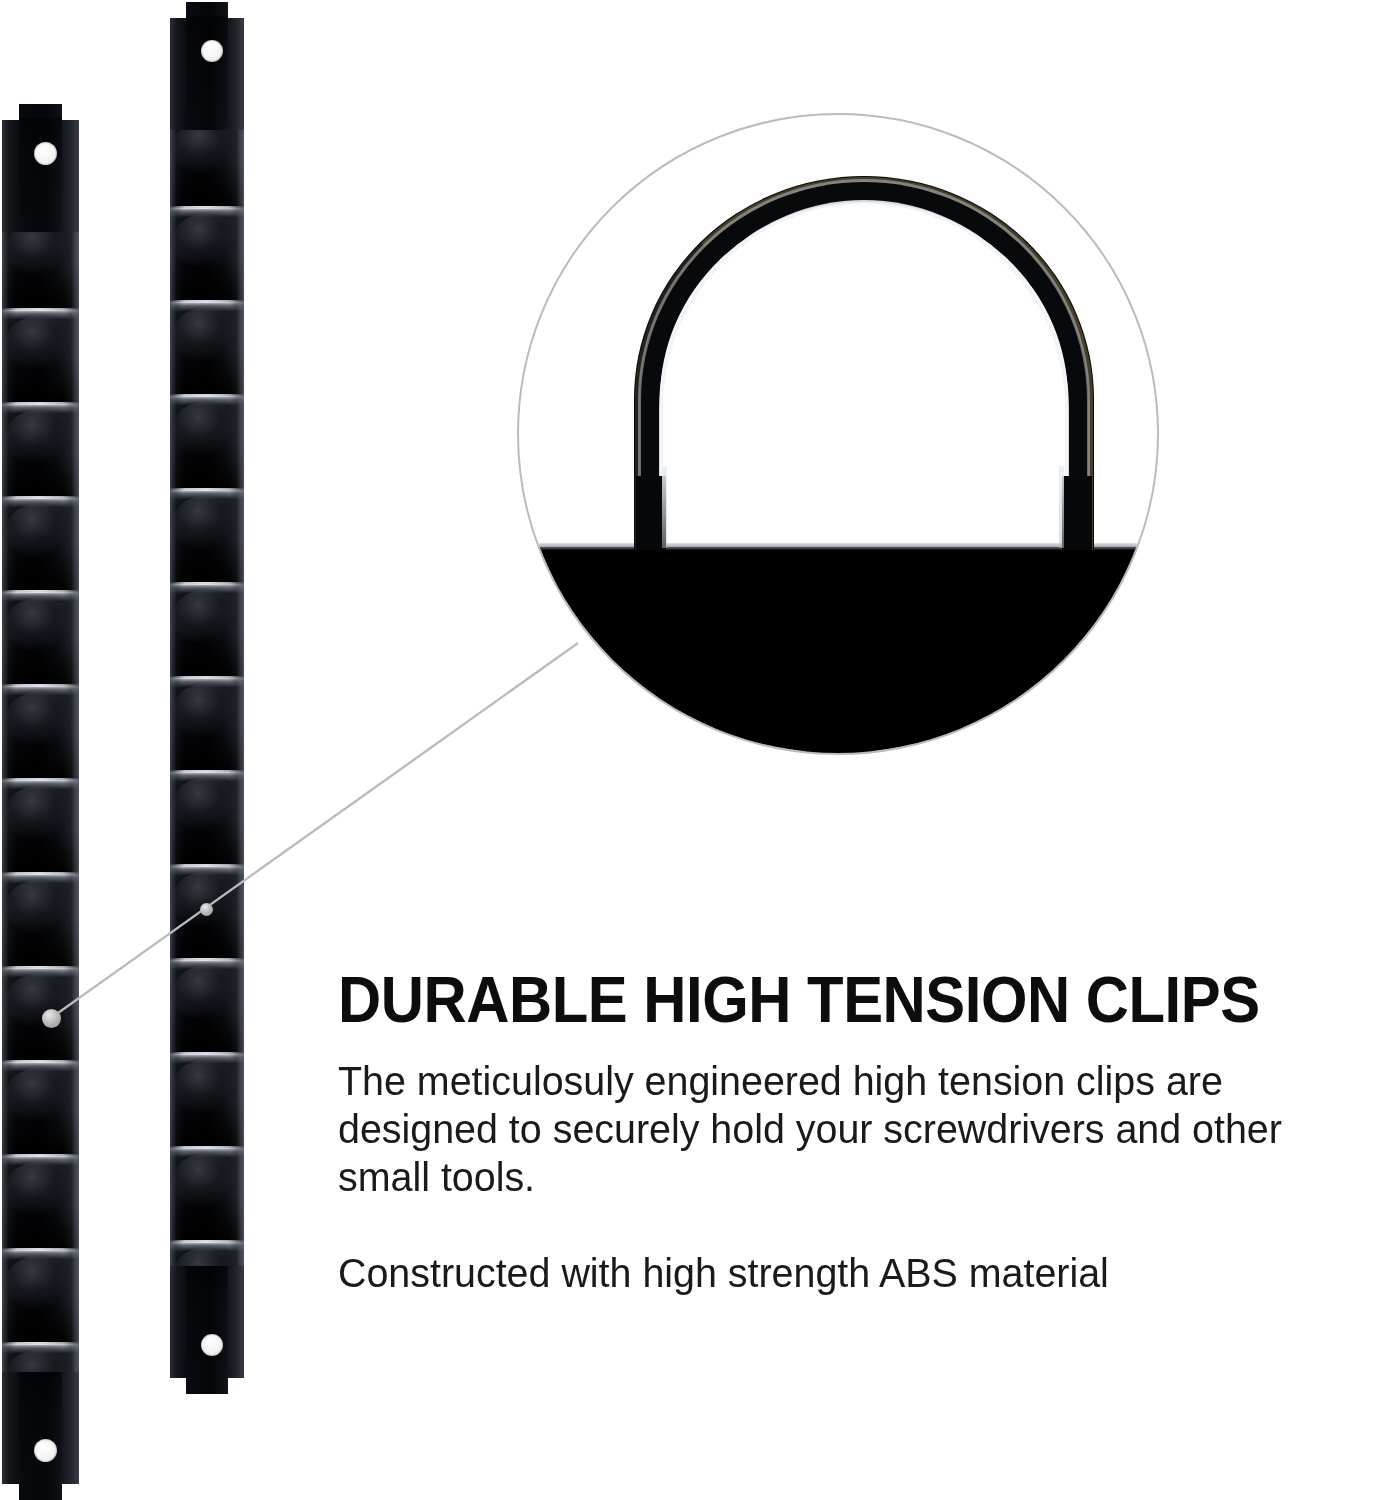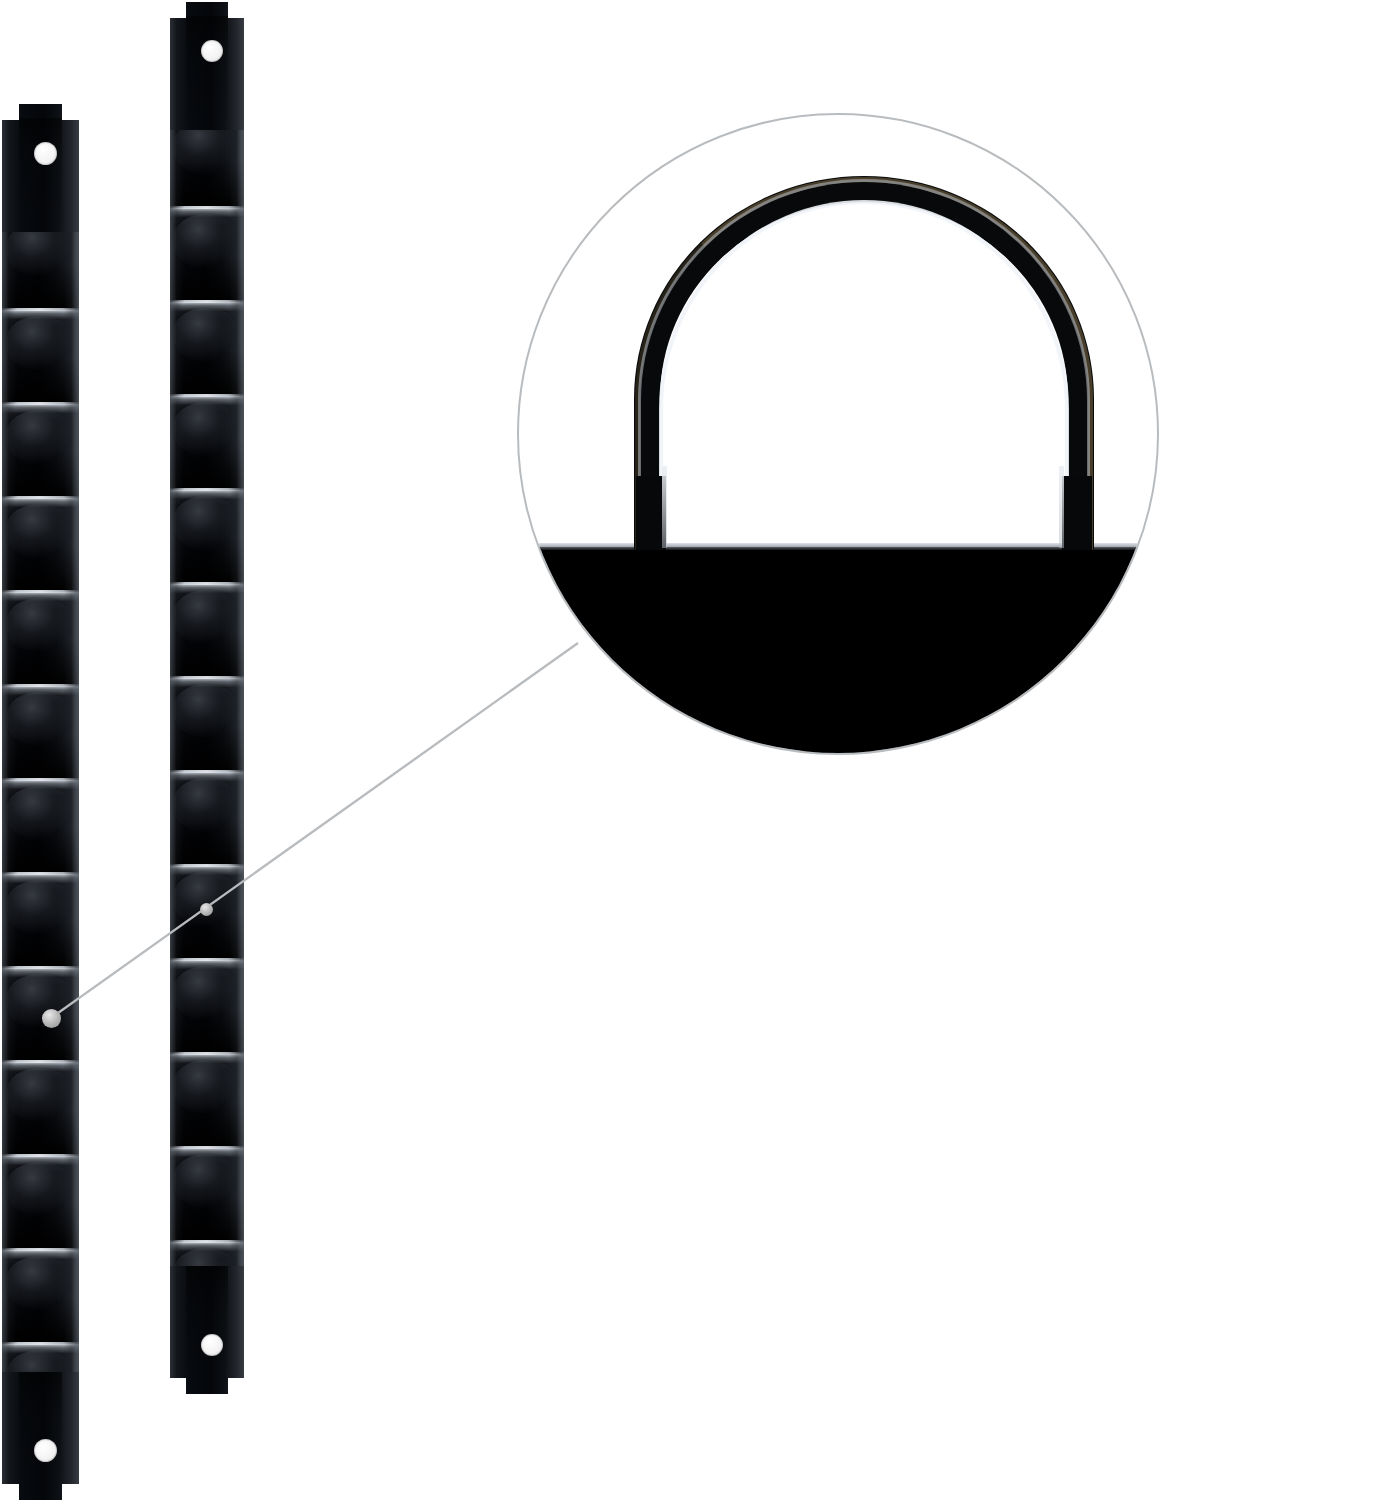--- a/index.html
+++ b/index.html
@@ -378,14 +378,19 @@
 
     <div class="arch-foot" id="foot-left" style="left: 117px; top: 361px; height: 74px;"></div>
     <div class="arch-foot" id="foot-right" style="left: 543px; top: 361px; height: 74px;"></div>
     <div class="arch-foot-sheen" id="foot-sheen-left" style="left: 143px; top: 351px; height: 82px;"></div>
     <div class="arch-foot-sheen" id="foot-sheen-right" style="left: 540px; top: 351px; height: 82px;"></div>
   </div>
 
   <div class="dot" id="dot-mid" style="width: 13px; height: 13px; left: 199.5px; top: 902.5px;"></div>
   <div class="dot" id="dot-end" style="width: 19px; height: 19px; left: 41.5px; top: 1008.5px;"></div>
 
+  <div id="copy">
+    <h1 id="headline">DURABLE HIGH TENSION CLIPS</h1>
+    <p id="body-para">The meticulosuly engineered high tension clips are designed to securely hold your screwdrivers and other small tools.</p>
+    <p id="abs-line">Constructed with high strength ABS material</p>
+  </div>
 
 </div>
 
 </body></html>

